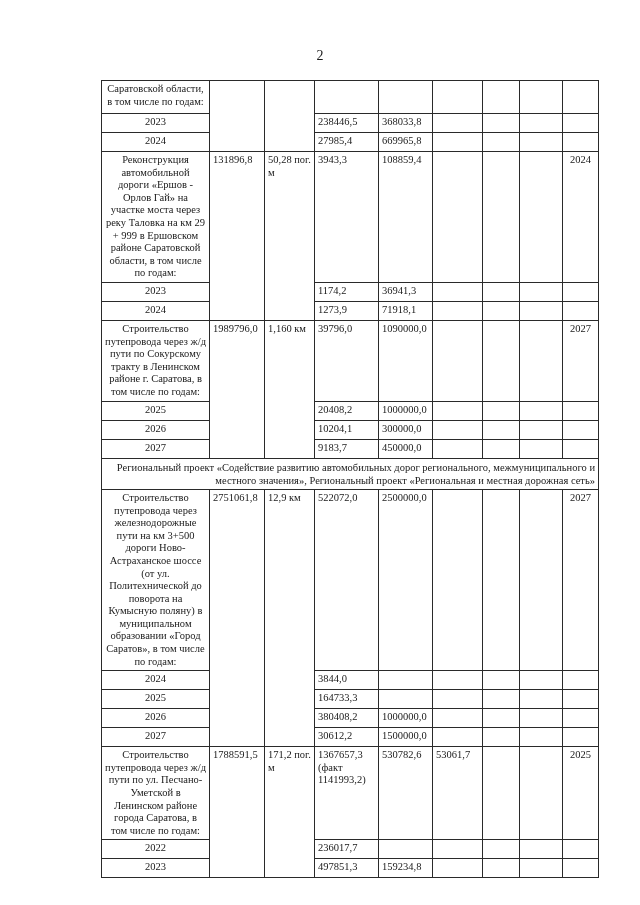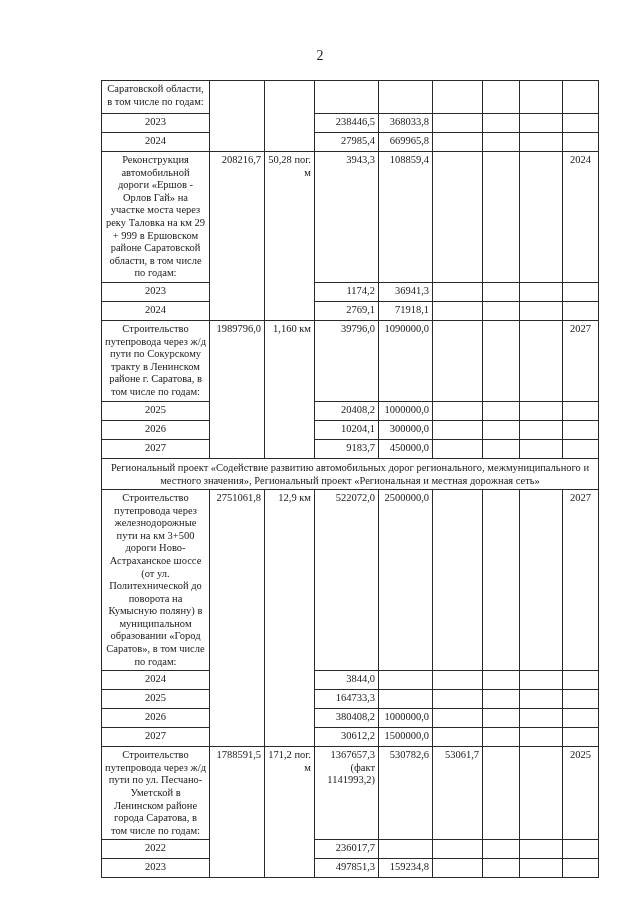--- a/index.html
+++ b/index.html
@@ -14,25 +14,25 @@
   table.main {
     position: absolute; left: 101px; top: 80px;
     border-collapse: collapse; table-layout: fixed;
     font-size: 10.5px; line-height: 12.6px;
   }
   table.main td {
     border: 1px solid #2a2a2a; padding: 2px 3px 2px 3px; vertical-align: top;
     overflow: hidden;
   }
   td.name { text-align: center; }
-  td.num { text-align: right; }
+  td.num { text-align: left; }
   td.year-label { height: 14px; }
   td.yr { text-align: center; }
   td.section {
-    text-align: center; padding: 4px 6px; line-height: 13px;
+    text-align: right; padding: 4px 6px; line-height: 13px;
   }
   col.c1 { width: 108px; }
   col.c2 { width: 55px; }
   col.c3 { width: 50px; }
   col.c4 { width: 64px; }
   col.c5 { width: 54px; }
   col.c6 { width: 50px; }
   col.c7 { width: 37px; }
   col.c8 { width: 43px; }
   col.c9 { width: 36px; }
@@ -87,41 +87,41 @@
       <td class="num">27985,4</td>
       <td class="num">669965,8</td>
       <td></td>
         <td></td>
         <td></td>
         <td></td>
     </tr>
 
     <tr>
       <td class="name tall-b">Реконструкция автомобильной дороги «Ершов - Орлов Гай» на участке моста через реку Таловка на км 29 + 999 в Ершовском районе Саратовской области, в том числе по годам:</td>
-      <td rowspan="3" class="num">208216,7</td>
+      <td rowspan="3" class="num">131896,8</td>
       <td rowspan="3" class="num">50,28 пог. м</td>
       <td class="num">3943,3</td>
       <td class="num">108859,4</td>
       <td></td>
         <td></td>
         <td></td>
       <td class="yr">2024</td>
     </tr>
     <tr>
       <td class="name year-label">2023</td>
       <td class="num">1174,2</td>
       <td class="num">36941,3</td>
       <td></td>
         <td></td>
         <td></td>
         <td></td>
     </tr>
     <tr>
       <td class="name year-label">2024</td>
-      <td class="num">2769,1</td>
+      <td class="num">1273,9</td>
       <td class="num">71918,1</td>
       <td></td>
         <td></td>
         <td></td>
         <td></td>
     </tr>
 
     <tr>
       <td class="name tall-c">Строительство путепровода через ж/д пути по Сокурскому тракту в Ленинском районе г. Саратова, в том числе по годам:</td>
       <td rowspan="4" class="num">1989796,0</td>

